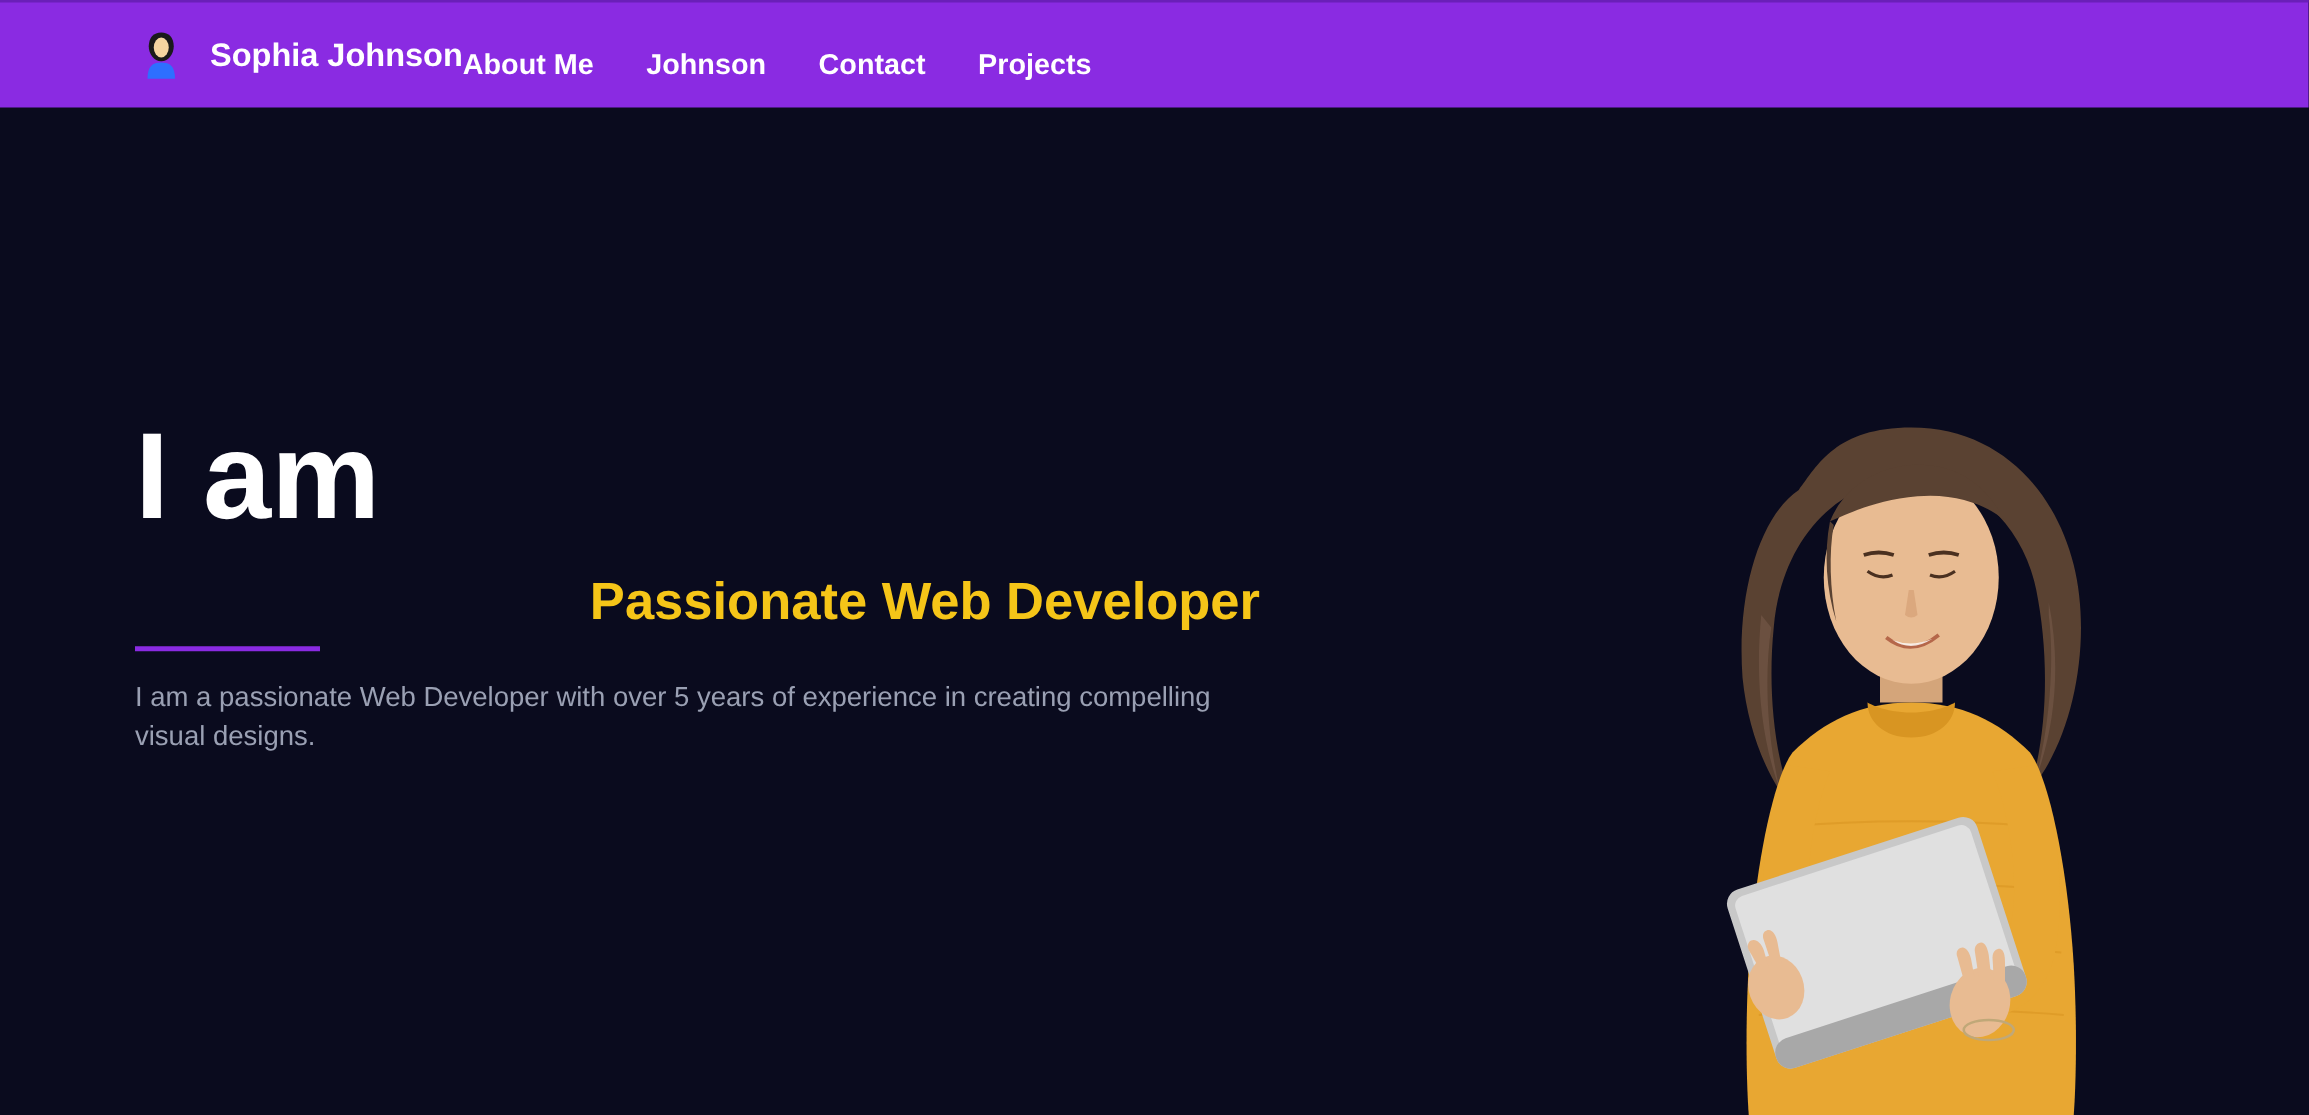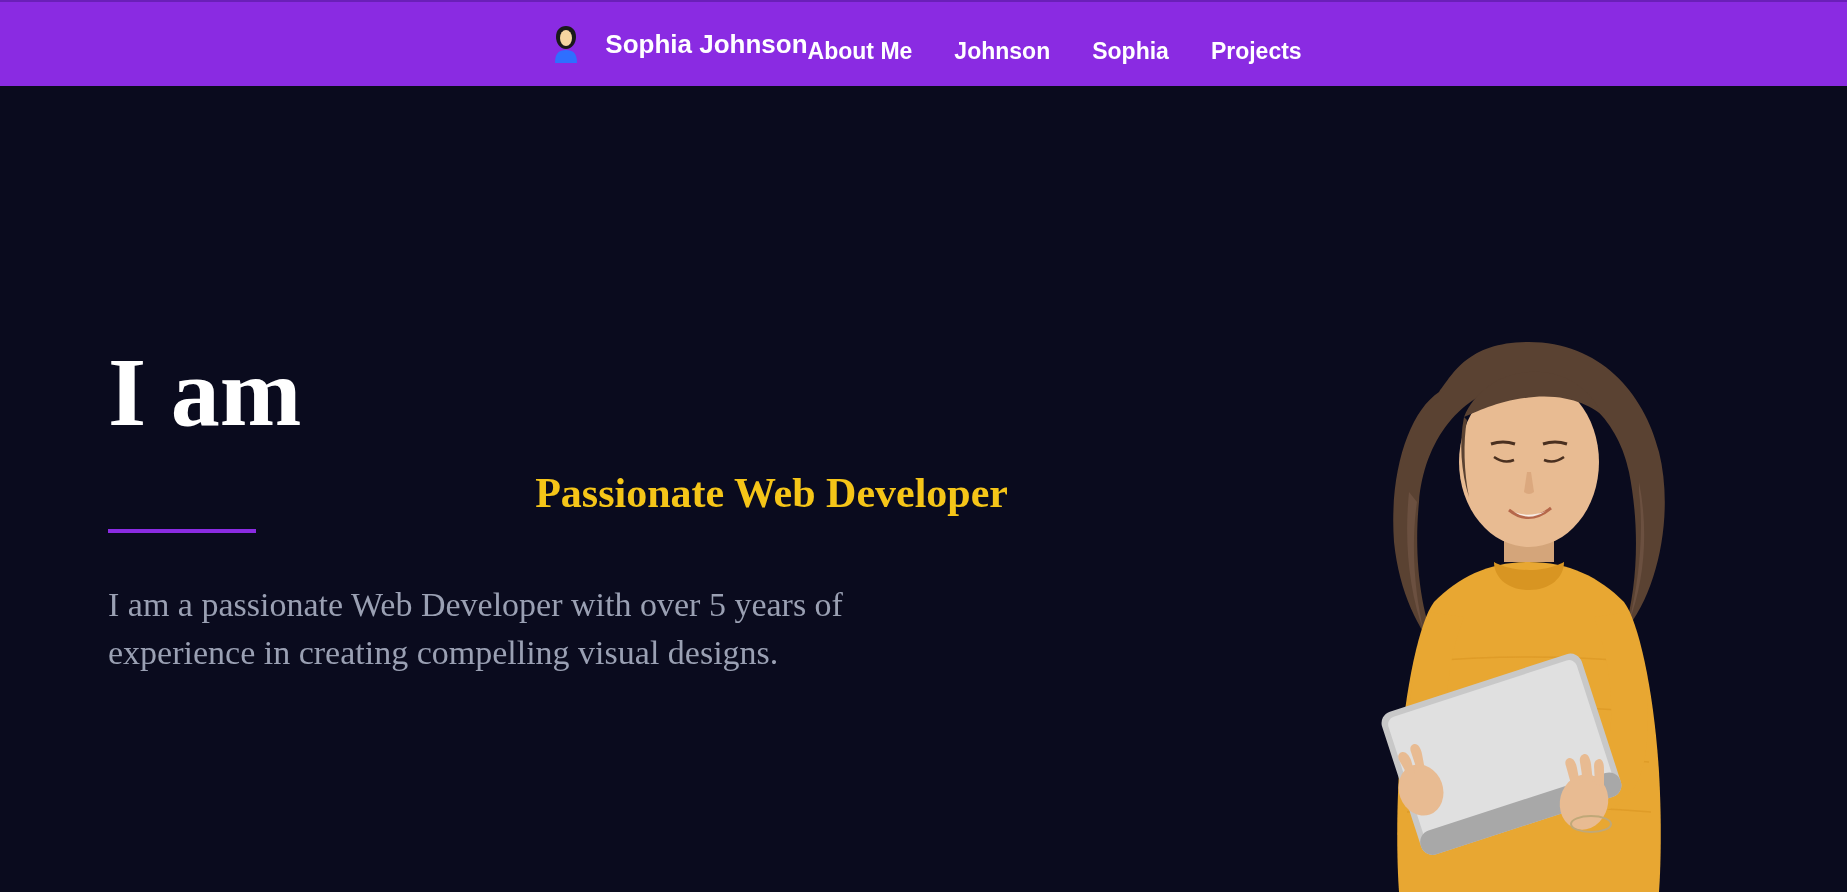--- a/index.html
+++ b/index.html
@@ -13,21 +13,21 @@
   width: 1847px;
   height: 892px;
   overflow: hidden;
 }
 .header {
   background: #8a2be2;
   height: 86px;
   display: flex;
   align-items: center;
   padding: 0 108px;
-  justify-content: center;
+  justify-content: flex-start;
   border-top: 2px solid #6a1fb8;
 }
 .brand {
   display: flex;
   align-items: center;
   gap: 18px;
 }
 .avatar-icon {
   width: 42px;
   height: 42px;
@@ -45,24 +45,23 @@
 .nav a {
   color: #fff;
   text-decoration: none;
   font-size: 23px;
   font-weight: 600;
   cursor: pointer;
   margin-top: 14px;
 }
 .hero {
   display: flex;
-  padding: 12px 108px;
+  padding: 0 108px;
   height: calc(100% - 86px);
   position: relative;
-  font-family: Liberation Serif, serif;
 }
 .hero-text {
   flex: 1;
   padding-top: 245px;
   max-width: 900px;
 }
 .hero-heading {
   color: #fff;
   font-size: 98px;
   font-weight: 700;
@@ -76,23 +75,23 @@
   text-align: right;
 }
 .underline {
   width: 148px;
   height: 4px;
   background: #8a2be2;
   margin-top: 12px;
 }
 .hero-desc {
   color: #9aa0b3;
-  font-size: 34px;
+  font-size: 22px;
   line-height: 1.4;
-  margin-top: 48px;
+  margin-top: 22px;
   max-width: 880px;
 }
 .hero-image {
   position: absolute;
   right: 108px;
   bottom: 0;
   width: 420px;
   height: 580px;
 }
 .person-svg {
@@ -112,21 +111,21 @@
         <path d="M10 40 C10 30 14 27 21 27 C28 27 32 30 32 40 Z" fill="#2e6fff"></path>
         <path d="M16 5 C16 5 12 8 12 14 C12 14 14 9 18 8 Z" fill="#1a1a1a"></path>
         <path d="M26 5 C26 5 30 8 30 14 C30 14 28 9 24 8 Z" fill="#1a1a1a"></path>
       </svg>
     </div>
     <span class="brand-name">Sophia Johnson</span>
   </div>
   <nav class="nav">
     <a>About Me</a>
     <a>Johnson</a>
-    <a>Sophia</a>
+    <a>Contact</a>
     <a>Projects</a>
   </nav>
 </div>
 
 <div class="hero">
   <div class="hero-text">
     <h1 class="hero-heading">I am</h1>
     <h2 class="hero-sub">Passionate Web Developer</h2>
     <div class="underline"></div>
     <p class="hero-desc">I am a passionate Web Developer with over 5 years of experience in creating compelling visual designs.</p>

